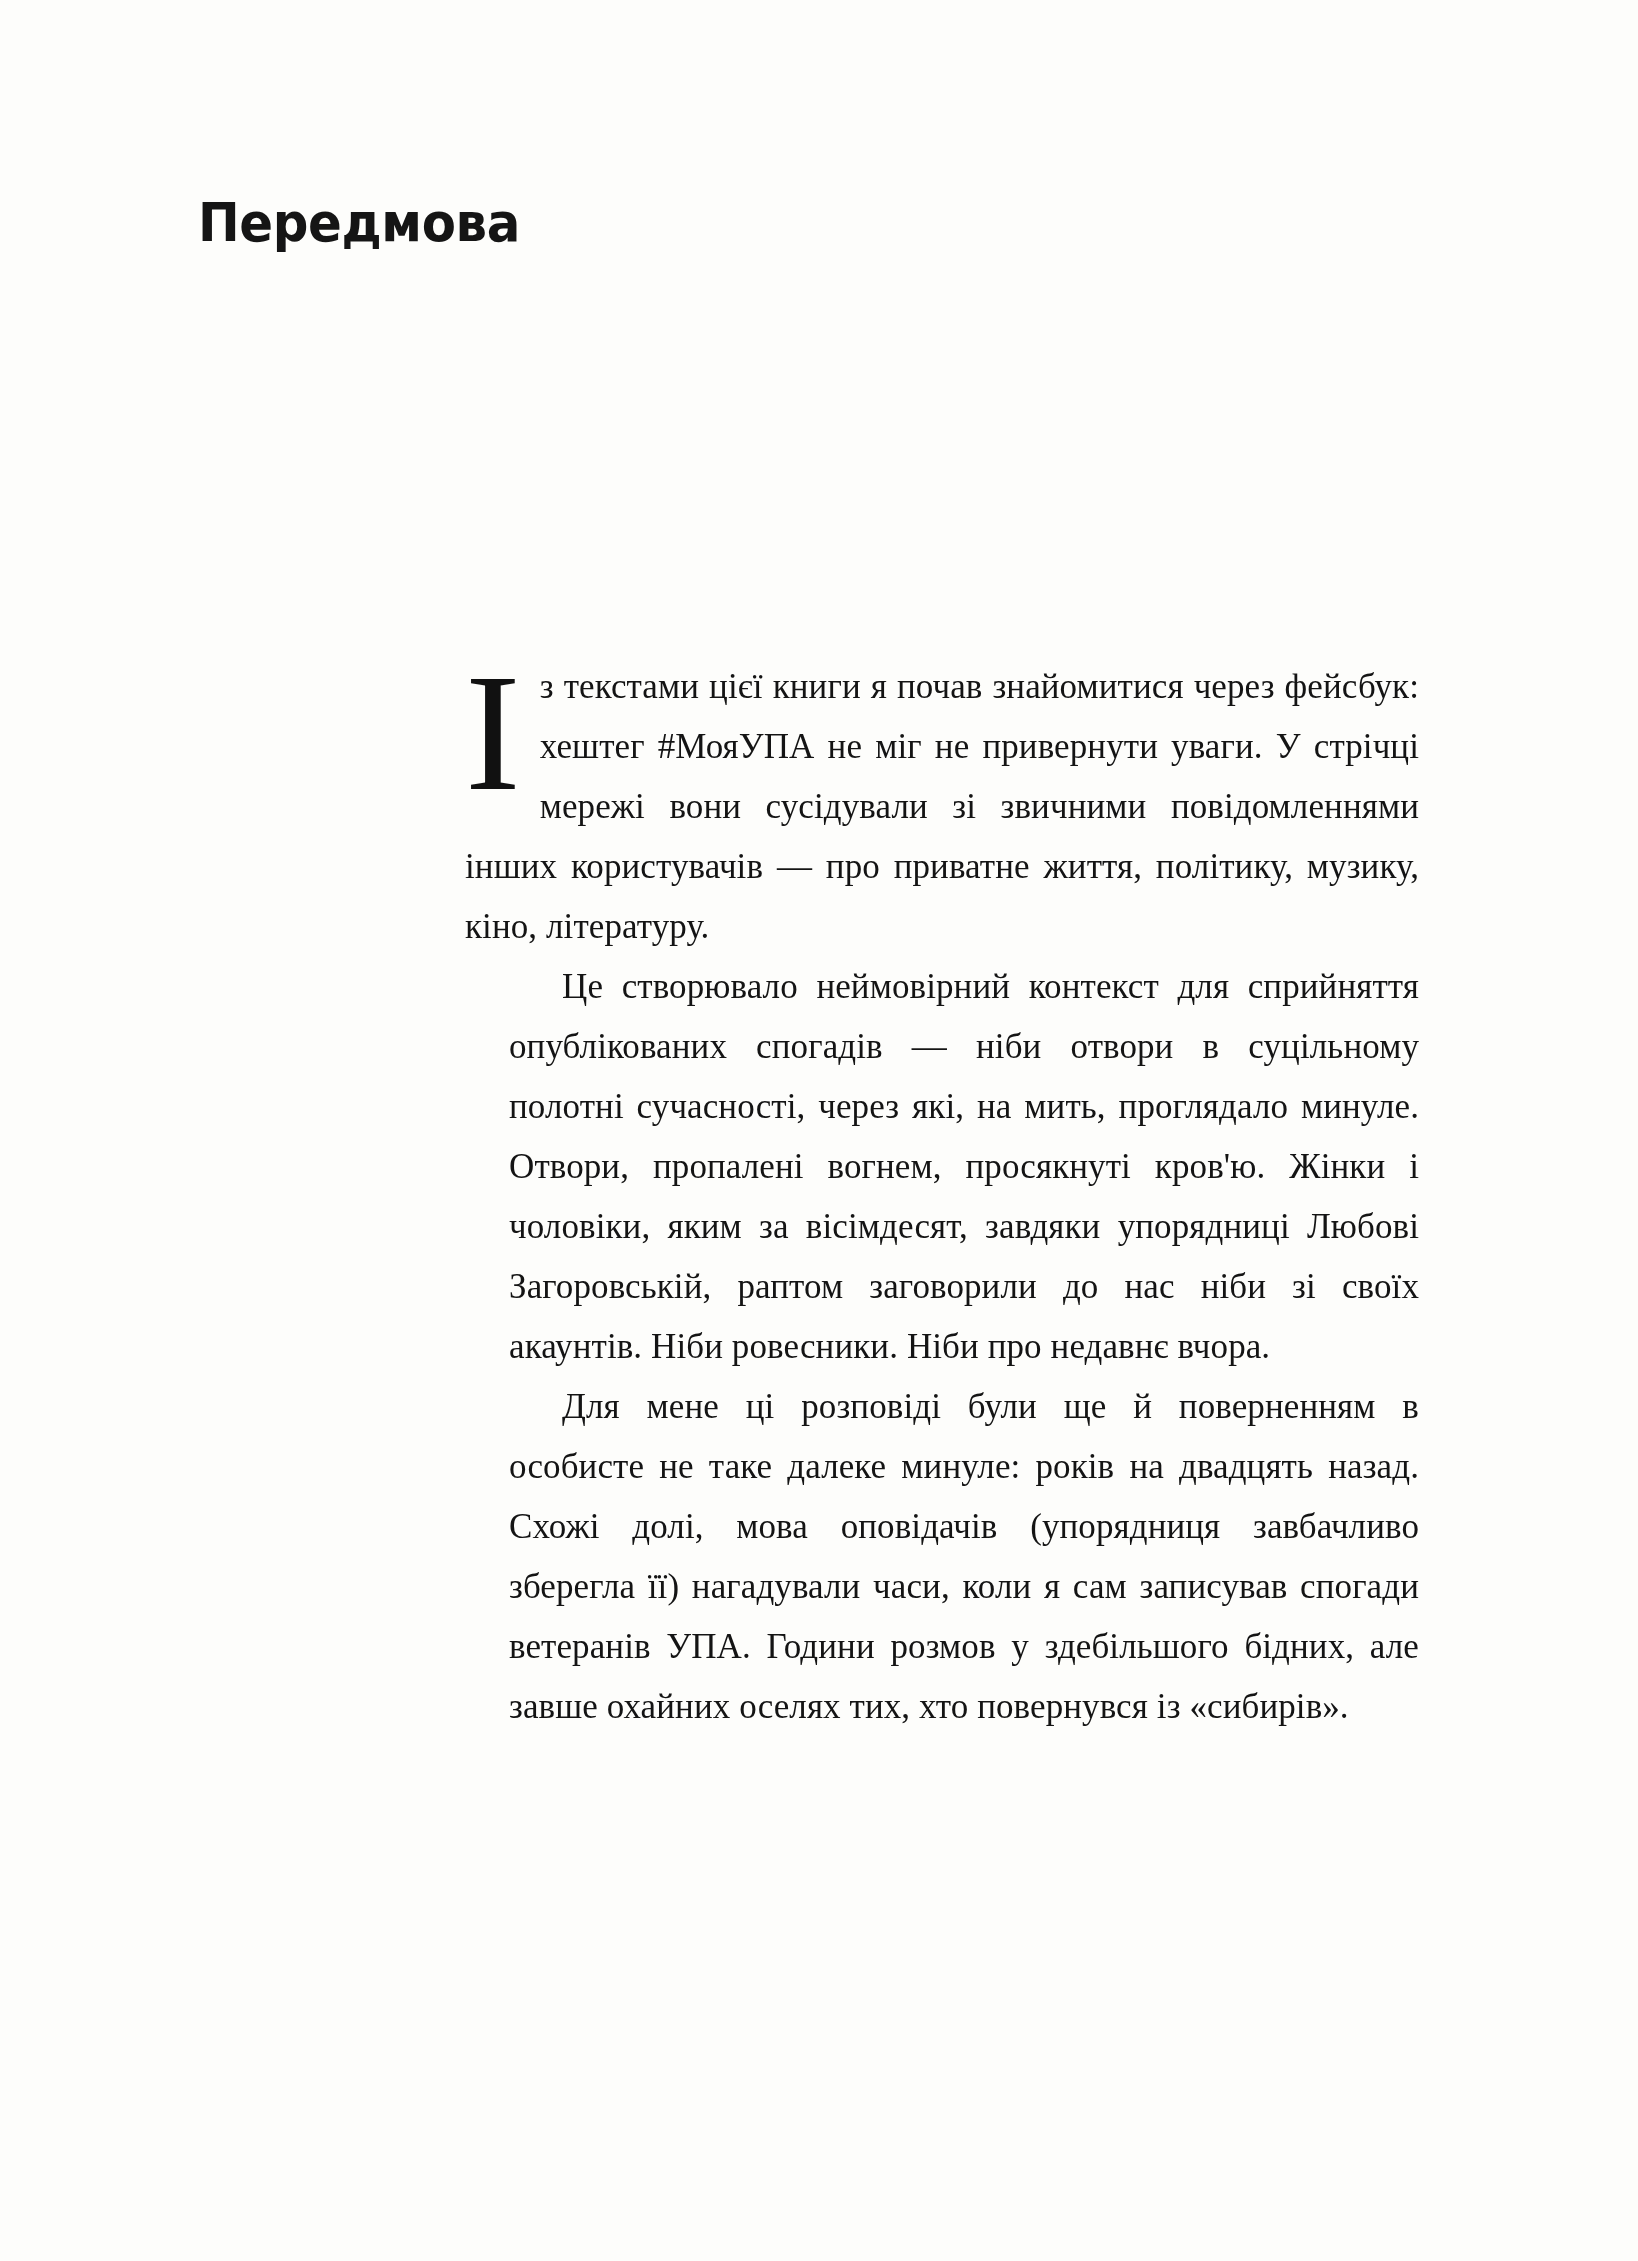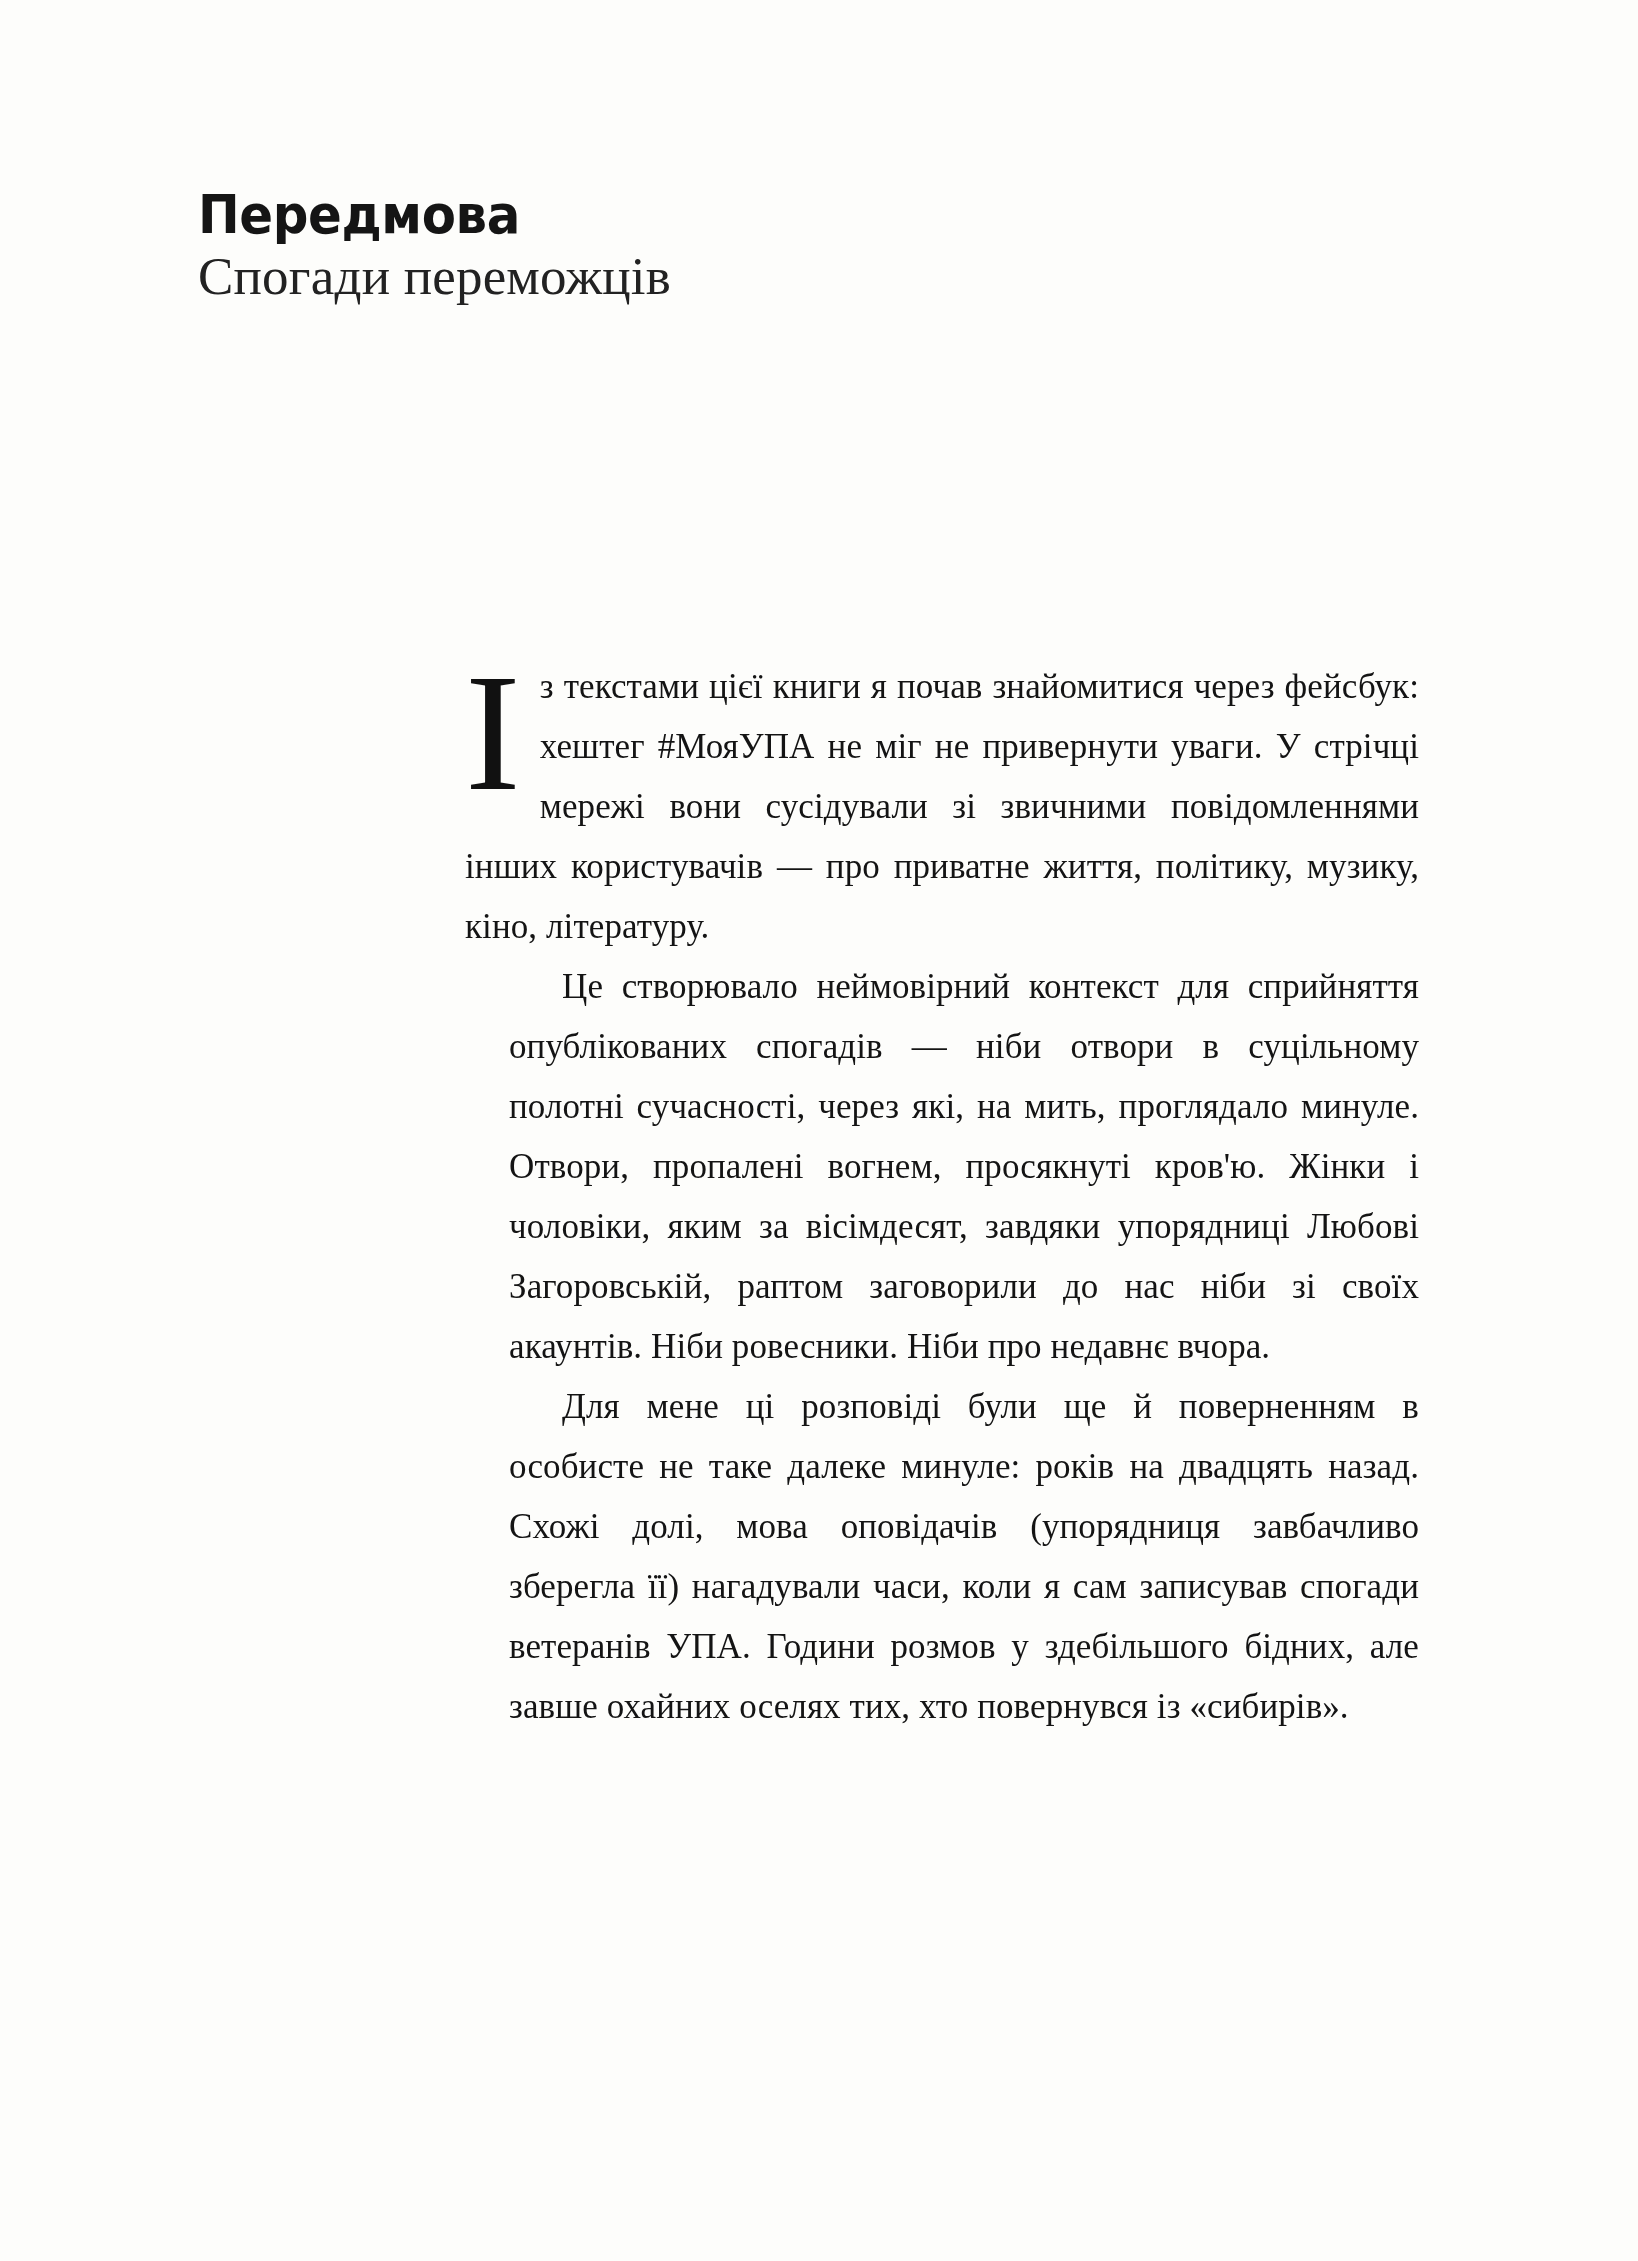--- a/index.html
+++ b/index.html
@@ -15,21 +15,21 @@
     background: #fdfdfb;
     overflow: hidden;
     font-family: "Liberation Serif", "DejaVu Serif", serif;
     color: #1a1a1a;
   }
 
   
   .heading-block {
     position: absolute;
     left: 198px;
-    top: 187px;
+    top: 195px;
     width: 1024px;
   }
   .chapter-title {
     font-family: "DejaVu Sans", "Liberation Sans", sans-serif;
     font-weight: 700;
     font-size: 53px;
     line-height: 1.04;
     letter-spacing: -0.4px;
     color: #151515;
     margin: 0;
@@ -85,21 +85,20 @@
     color: #111111;
   }
 </style>
 </head>
 <body>
 
 <div class="page" style="background: rgb(253, 253, 251);">
 
   <div class="heading-block">
     <h1 class="chapter-title">Передмова</h1>
-    <h2 class="chapter-subtitle">Спогади переможців</h2>
   </div>
 
   <div class="body-column">
 
     <p class="body-par first">
       <span class="dropcap">І</span><span>з текстами цієї книги я почав знайомитися через фейсбук: хештег #МояУПА не міг не привернути уваги. У стрічці мережі вони сусідували зі звичними повідомленнями інших користувачів — про приватне життя, політику, музику, кіно, літературу.</span>
     </p>
 
     <p class="body-par indent">Це створювало неймовірний контекст для сприйняття опублікованих спогадів — ніби отвори в суцільному полотні сучасності, через які, на мить, проглядало минуле. Отвори, пропалені вогнем, просякнуті кров'ю. Жінки і чоловіки, яким за вісімдесят, завдяки упорядниці Любові Загоровській, раптом заговорили до нас ніби зі своїх акаунтів. Ніби ровесники. Ніби про недавнє вчора.</p>
 

